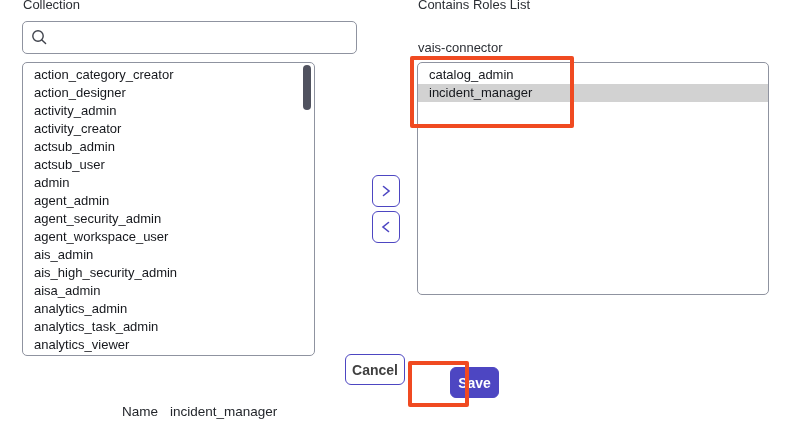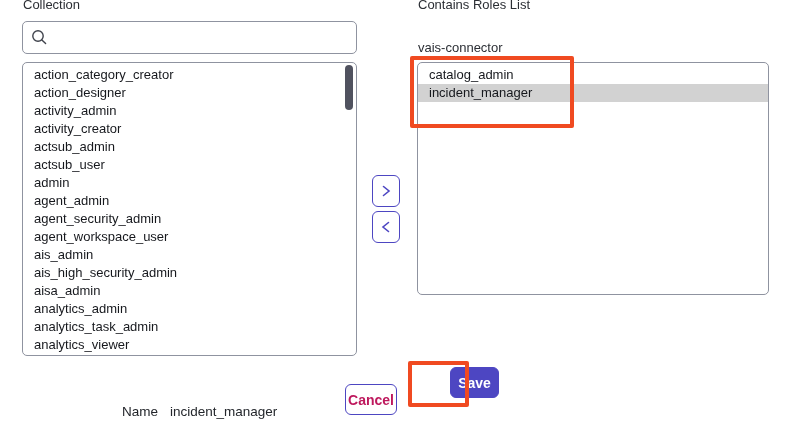--- a/index.html
+++ b/index.html
@@ -46,21 +46,21 @@
   .listbox {
     position: absolute;
     background: #fff;
     border: 1px solid #8f93a0;
     border-radius: 5px;
     overflow: hidden;
     padding-top: 3px;
     font-size: 13px;
     color: #16181d;
   }
-  #collection-list { left: 22px; top: 62px; width: 335px; height: 294px; }
+  #collection-list { left: 22px; top: 62px; width: 293px; height: 294px; }
   #contains-roles-list { left: 417px; top: 62px; width: 352px; height: 233px; }
 
   .list-item {
     height: 18px;
     line-height: 18px;
     padding-left: 11px;
     white-space: nowrap;
     cursor: default;
   }
   .list-item.selected { background: #d2d2d2; }
@@ -99,23 +99,23 @@
   .btn {
     position: absolute;
     font-family: "Liberation Sans", sans-serif;
     font-size: 14px;
     font-weight: bold;
     border-radius: 6px;
     height: 31px;
     cursor: pointer;
   }
   #cancel-button {
-    left: 345px; top: 384px; width: 52px;
-    background: #fff;
-    color: #be185d;
+    left: 345px; top: 354px; width: 60px;
+    background: #fff;
+    color: #404040;
     border: 1.5px solid #4d46c2;
   }
   #save-button {
     left: 414px; top: 367px; width: 49px;
     background: #4d46c2;
     color: #ffffff;
     border: 1px solid #4d46c2;
     margin-left: 36px;
   }
 

